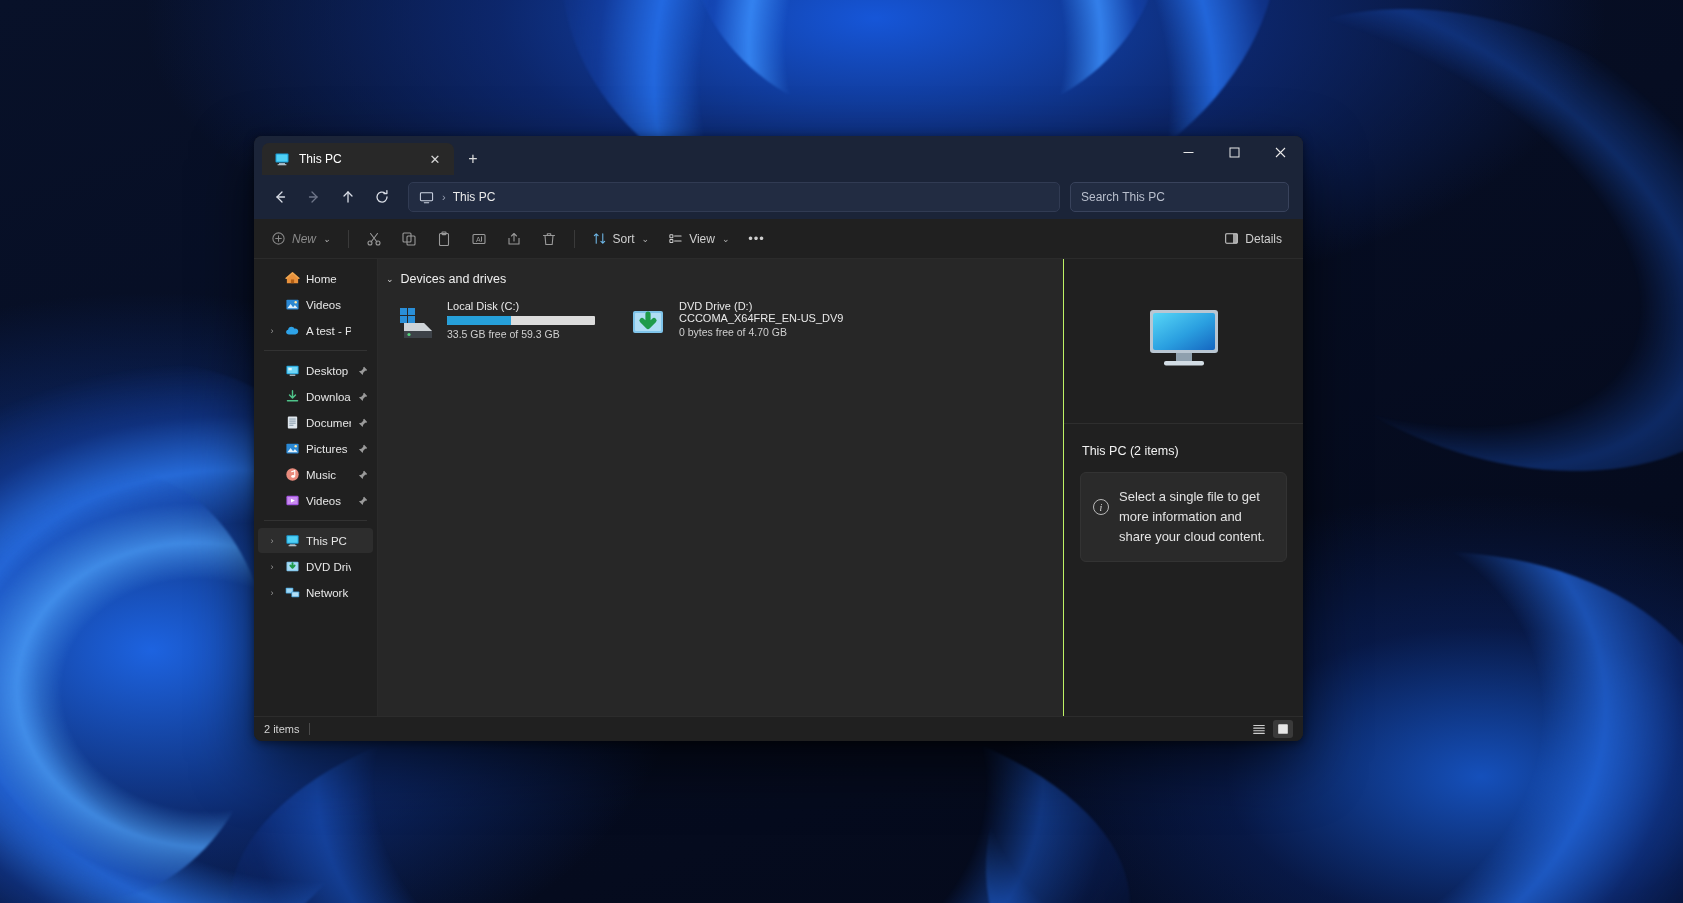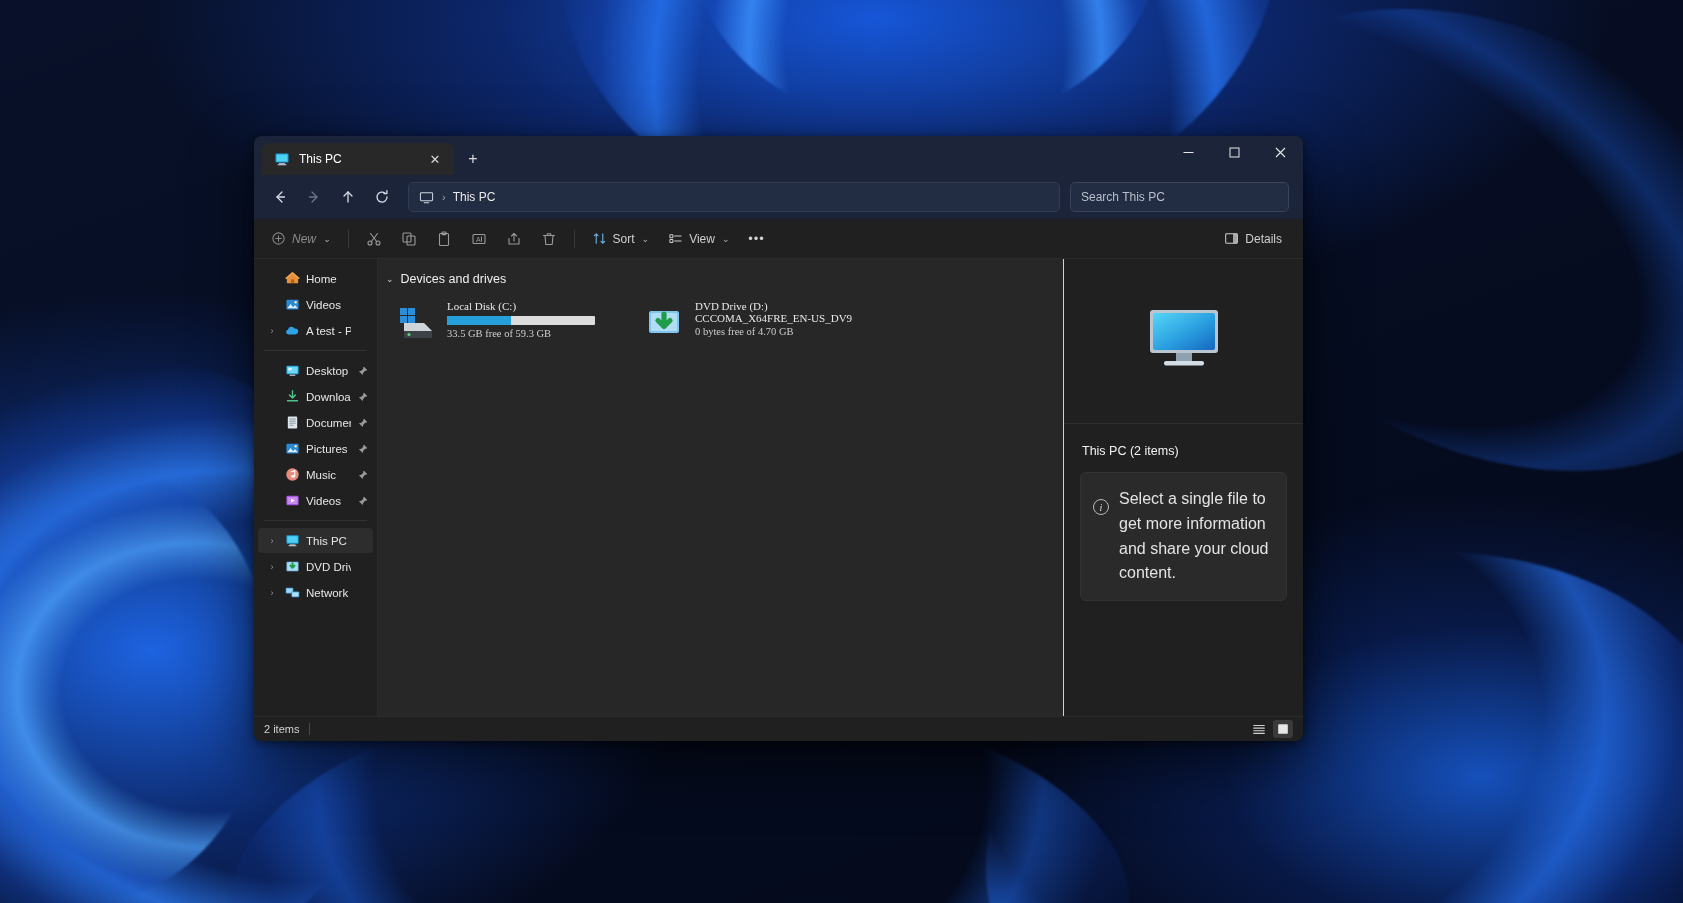--- a/index.html
+++ b/index.html
@@ -224,22 +224,21 @@
   }
   .grouphdr {
     display: flex; align-items: center; gap: 7px;
     padding: 3px 0 2px 8px;
     font-size: 12.5px; color: #f0f0f0;
   }
   .grouphdr .gchev { font-size: 9px; color: #cfcfcf; }
   .drives {
     display: flex;
     padding: 8px 0 0 14px;
-    gap: 20px;
-    font-family: Liberation Serif, serif;
+    gap: 4px;
   }
   .drive {
     display: flex; gap: 9px;
     width: 228px;
     padding: 4px 6px;
     border-radius: 4px;
   }
   .drive-ico { width: 40px; height: 36px; flex: 0 0 40px; margin-top: 5px;}
   .drive-info { flex: 1 1 auto; min-width: 0; }
   .drive-name { font-size: 11px; color: #e9e9e9; white-space: nowrap; overflow: hidden; }
@@ -279,21 +278,21 @@
     display: flex; gap: 10px;
   }
   .info-circle {
     width: 16px; height: 16px; border-radius: 50%;
     border: 1.4px solid #b9b9b9; color: #dcdcdc;
     font-size: 10px; font-style: italic;
     display: flex; align-items: center; justify-content: center;
     flex: 0 0 16px; margin-top: 12px;
     font-family: "Liberation Serif", serif;
   }
-  .info-text { font-size: 16px; line-height: 1.55; color: #e3e3e3; }
+  .info-text { font-size: 13px; line-height: 1.55; color: #e3e3e3; }
 
   
   .statusbar {
     height: 25px;
     background: #202020;
     border-top: 1px solid #2c2c2c;
     display: flex; align-items: center;
     padding: 0 10px;
     font-size: 11px; color: #d2d2d2;
     flex: 0 0 auto;

